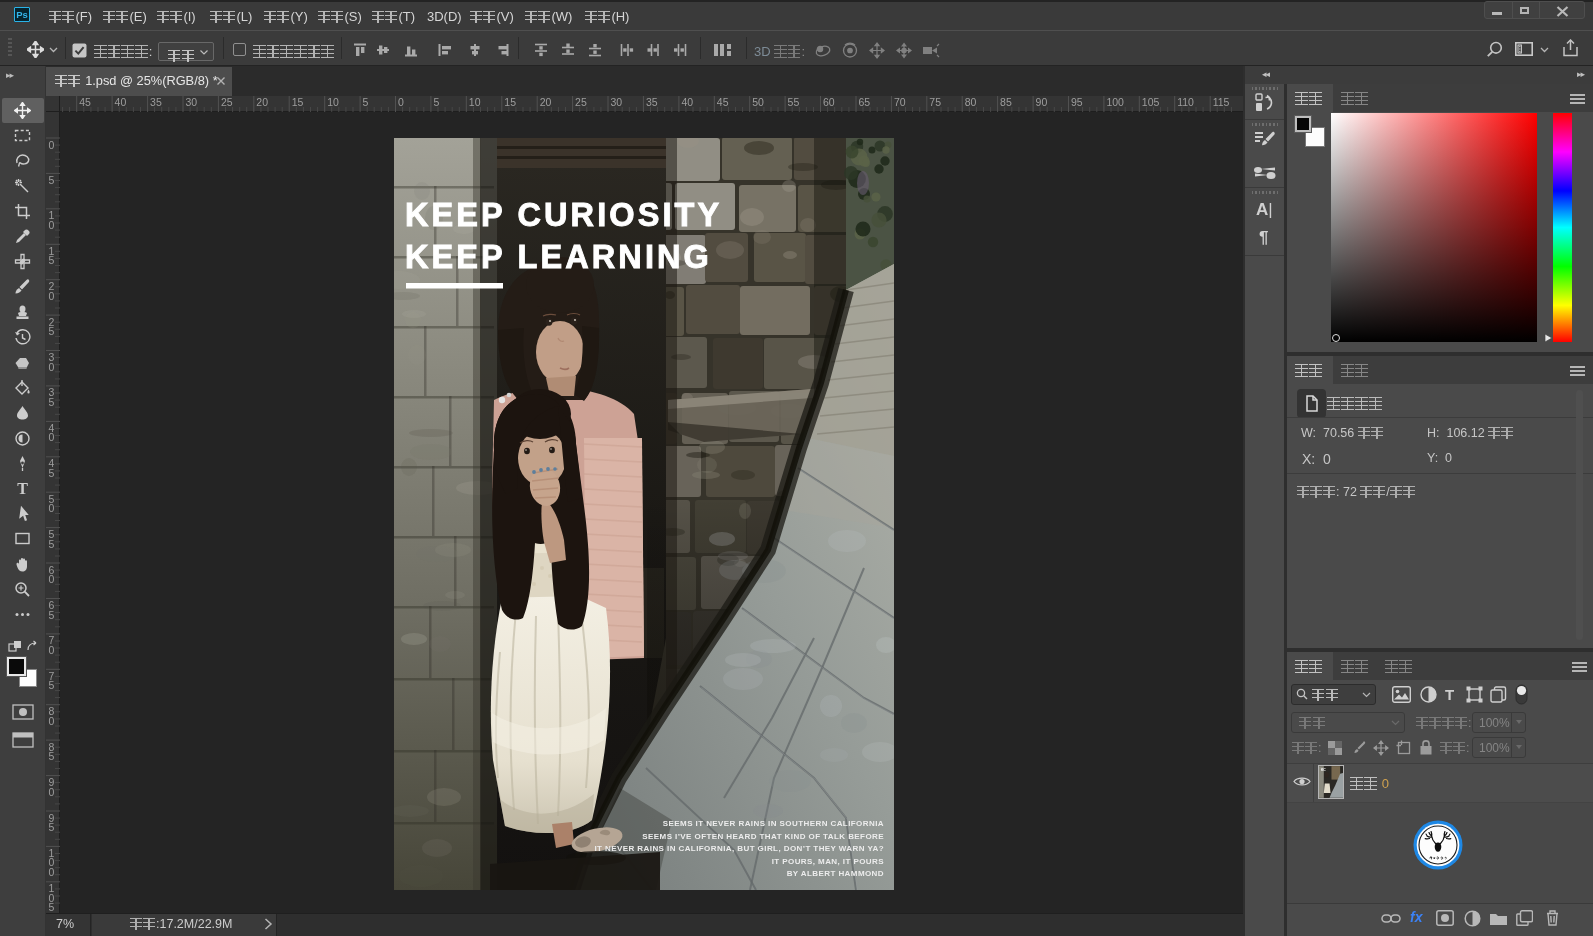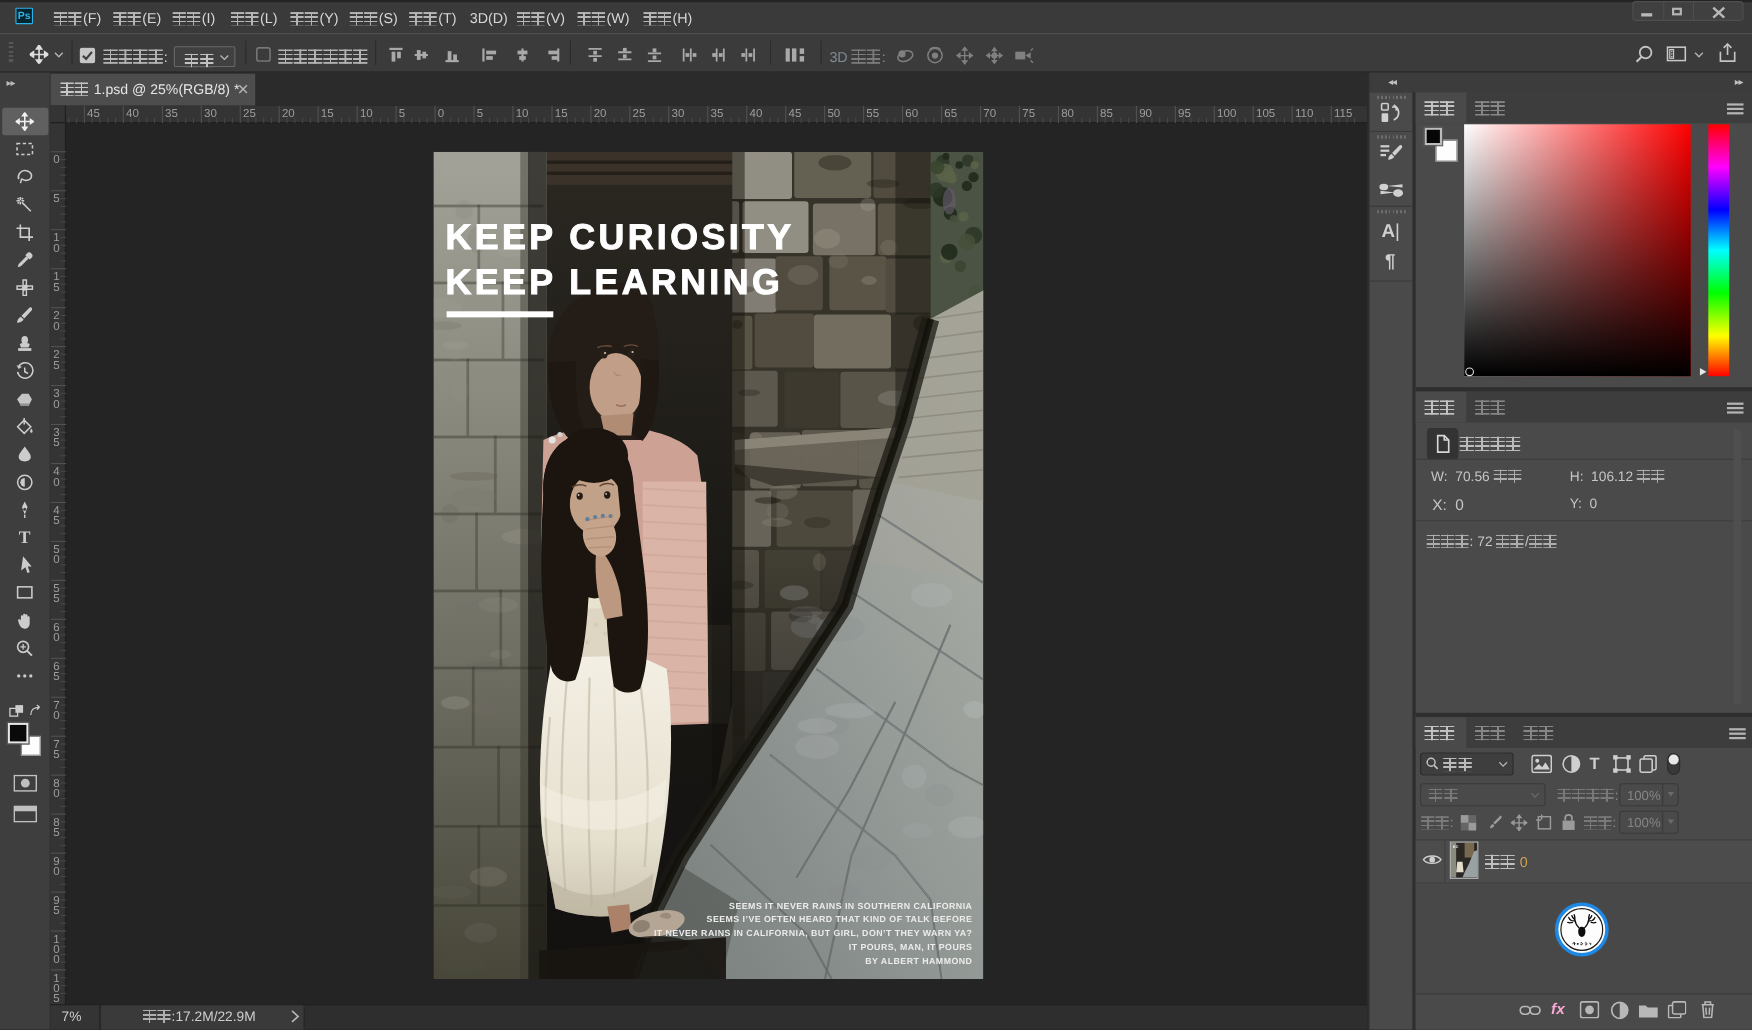--- a/index.html
+++ b/index.html
@@ -1253,21 +1253,21 @@
     </g>
     <path d="M16.5,38 C17.5,36.8 18.7,37 19.2,38 M18,36.5 L18.5,39.3 M21,37.5 L21.5,39 M20.5,38.2 L22.2,37.8 M23.8,37.2 C24.8,36.7 25.8,37.2 25.6,38.2 C25.3,39.1 24.1,39.2 23.7,38.4 M27.8,37.4 C28.8,36.8 29.9,37.3 29.7,38.3 C29.5,39.2 28.3,39.3 27.9,38.6 M31.8,37.6 C32.6,37 33.5,37.5 33.3,38.4 L32.6,39" stroke="#141414" stroke-width="0.85" fill="none"></path>
   </svg>
 <div class="ab" style="left:1287px;top:903px;width:306px;height:33px;background:#4a4a4a;border-top:1px solid #3a3a3a"></div>
 <svg class="ab" style="left:1381px;top:911px" width="20" height="15">
     <g stroke="#b8b8b8" stroke-width="1.5" fill="none">
       <rect x="1" y="4" width="9" height="7" rx="3.5"></rect>
       <rect x="10" y="4" width="9" height="7" rx="3.5"></rect>
     </g>
   </svg>
-<div class="ab" style="left:1410px;top:909px;color:#f9a8d4;font-size:14px;font-style:italic;font-weight:bold">fx</div>
+<div class="ab" style="left:1410px;top:909px;color:#3b82f6;font-size:14px;font-style:italic;font-weight:bold">fx</div>
 <svg class="ab" style="left:1436px;top:910px" width="18" height="16">
     <rect x="0.8" y="0.8" width="16.4" height="14.4" rx="2" stroke="#b8b8b8" stroke-width="1.5" fill="none"></rect>
     <circle cx="9" cy="8" r="4" fill="#b8b8b8"></circle>
   </svg>
 <svg class="ab" style="left:1464px;top:910px" width="17" height="17">
     <circle cx="8.5" cy="8.5" r="7.3" stroke="#b8b8b8" stroke-width="1.5" fill="none"></circle>
     <path d="M8.5,1.2 A7.3,7.3 0 0 1 8.5,15.8 Z" fill="#b8b8b8"></path>
   </svg>
 <svg class="ab" style="left:1489px;top:911px" width="19" height="15">
     <path d="M1,3 L7,3 L9,5 L18,5 L18,14 L1,14 Z" fill="#b8b8b8"></path>

